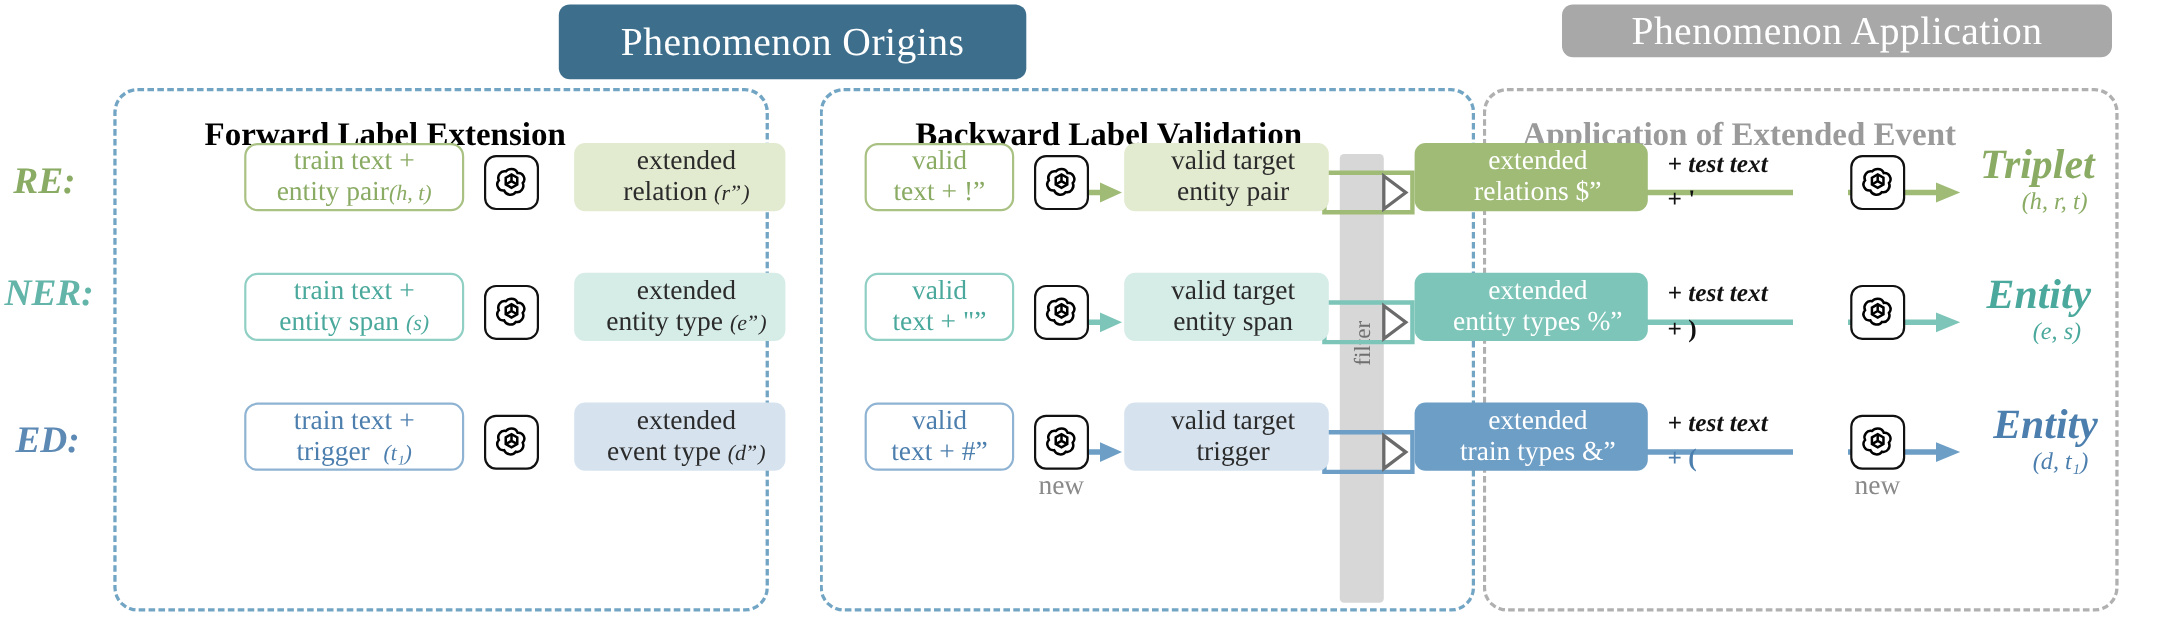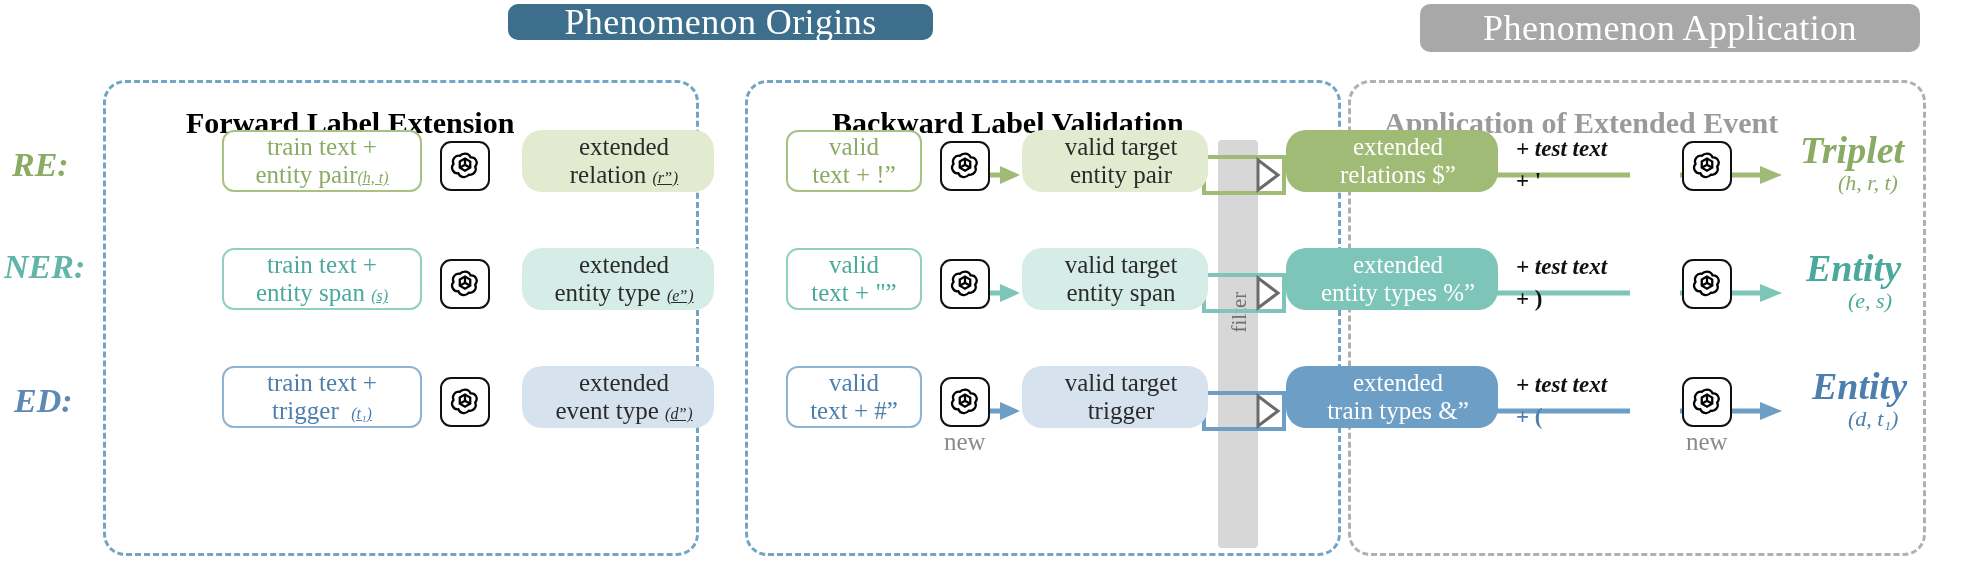--- a/index.html
+++ b/index.html
@@ -2,21 +2,21 @@
 <html><head>
 <meta charset="utf-8">
 <style>
   html,body{margin:0;padding:0;background:#ffffff;}
   body{width:1968px;height:578px;position:relative;overflow:hidden;
        font-family:"Liberation Serif",serif;}
 
   
   .banner{position:absolute;border-radius:10px;display:flex;align-items:center;
           justify-content:center;color:#ffffff;font-size:36px;letter-spacing:.4px;}
-  #banner-origins{left:508px;top:4px;width:425px;height:36px;background:#3d6e8c;}
+  #banner-origins{left:508px;top:4px;width:425px;height:68px;background:#3d6e8c;}
   #banner-application{left:1420px;top:4px;width:500px;height:48px;background:#a8a8a8;}
 
   
   .panel{position:absolute;border-radius:22px;}
   .panel-blue{border:3.5px dashed #72a5c4;}
   .panel-grey{border:3.5px dashed #b0b0b0;}
   #panel-forward{left:103px;top:80px;width:590px;height:470px;}
   #panel-backward{left:745px;top:80px;width:590px;height:470px;}
   #panel-application{left:1348px;top:80px;width:572px;height:470px;}
 
@@ -30,23 +30,23 @@
   
   .rowlabel{position:absolute;font-style:italic;font-weight:bold;font-size:34px;}
   #rowlabel-re{left:12px;top:146px;color:#8aab63;}
   #rowlabel-ner{left:4px;top:248px;color:#63b5aa;}
   #rowlabel-ed{left:14px;top:382px;color:#5d89b5;}
 
   
   .box{position:absolute;display:flex;flex-direction:column;align-items:center;
        justify-content:center;text-align:center;line-height:1.12;box-sizing:border-box;}
   .box-outline{border:2.5px solid;border-radius:12px;background:#ffffff;}
-  .box-fill{border-radius:20px;padding-left:12px;}
+  .box-fill{border-radius:10px;padding-left:12px;}
   .bl{font-size:25px;white-space:nowrap;}
-  .sub{font-style:italic;font-size:16px;text-decoration:underline;}
+  .sub{font-style:italic;font-size:20px;}
 
   
   .re-out{border-color:#a9c183;color:#8aab63;}
   .re-fill{background:#e2eacf;color:#2b2b2b;}
   .re-solid{background:#9fbb76;color:#ffffff;}
   .ner-out{border-color:#8fcfc4;color:#4aa99c;}
   .ner-fill{background:#d6ece7;color:#2b2b2b;}
   .ner-solid{background:#7cc5b8;color:#ffffff;}
   .ed-out{border-color:#8fb3d3;color:#4d7fae;}
   .ed-fill{background:#d6e3ef;color:#2b2b2b;}

